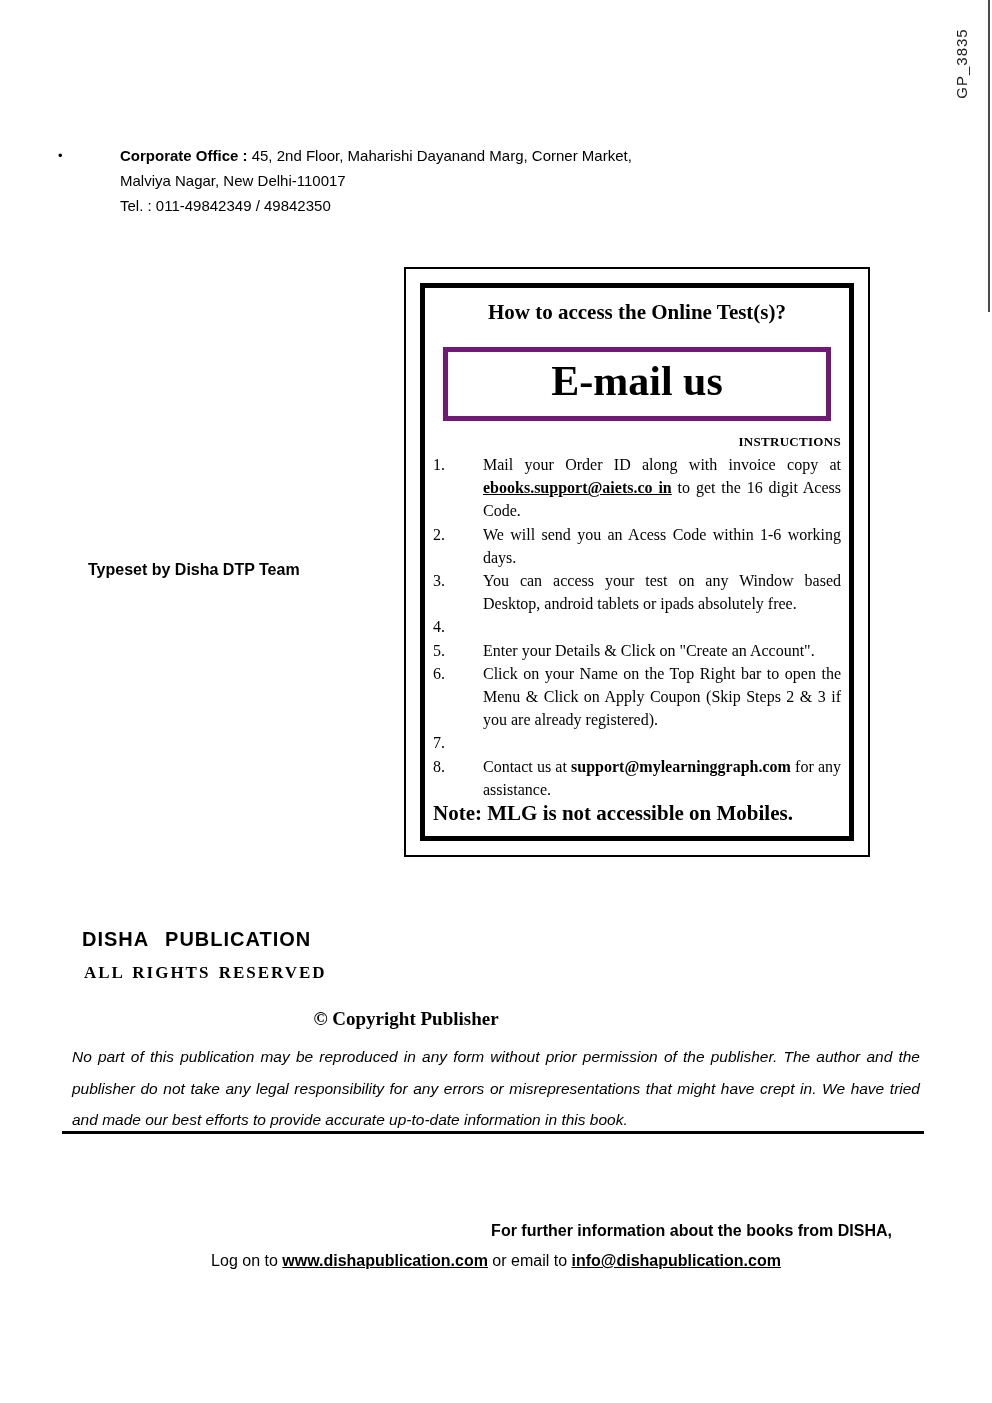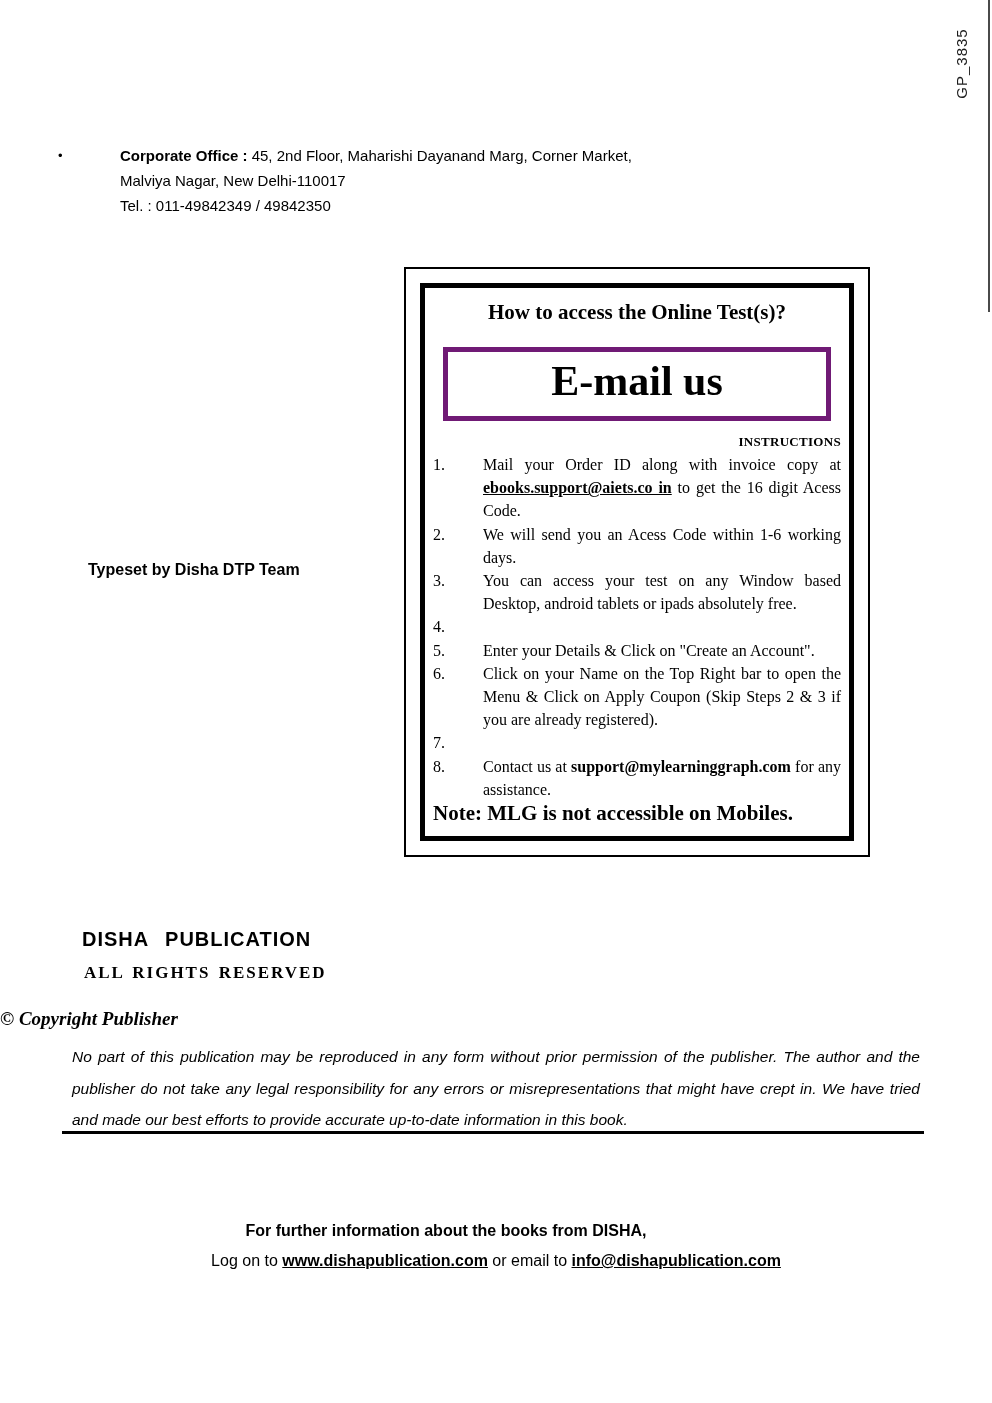--- a/index.html
+++ b/index.html
@@ -55,31 +55,31 @@
   .disha-pub{
     position:absolute;left:82px;top:928px;font-size:20px;font-weight:bold;
     letter-spacing:1px;word-spacing:10px;
   }
   .rights{
     position:absolute;left:84px;top:963px;
     font-family:"Liberation Serif",serif;font-weight:bold;font-size:17px;
     letter-spacing:2px;word-spacing:2px;
   }
   .copyright{
-    position:absolute;left:0;top:1008px;width:812px;
-    font-family:"Liberation Serif",serif;font-weight:bold;font-size:19px;font-style:italic;
+    position:absolute;left:0;top:1008px;width:812px;text-align:center;
+    font-family:"Liberation Serif",serif;font-weight:bold;font-size:19px;
   }
   .disclaimer{
     position:absolute;left:72px;top:1041px;width:848px;
     font-style:italic;font-size:15.5px;line-height:31.5px;text-align:justify;
   }
   .rule{position:absolute;left:62px;top:1131px;width:862px;height:3px;background:#000;}
 
   
-  .footer1{position:absolute;left:0;top:1222px;width:892px;text-align:center;font-size:16px;font-weight:bold;}
+  .footer1{position:absolute;left:0;top:1222px;width:892px;text-align:right;font-size:16px;font-weight:bold;}
   .footer2{position:absolute;left:0;top:1252px;width:992px;text-align:center;font-size:16px;}
   .footer2 .link{font-weight:bold;text-decoration:underline;}
 </style>
 </head>
 <body>
 
 <div class="gp-code">GP_3835</div>
 <div class="vline"></div>
 
 <div class="corporate">

